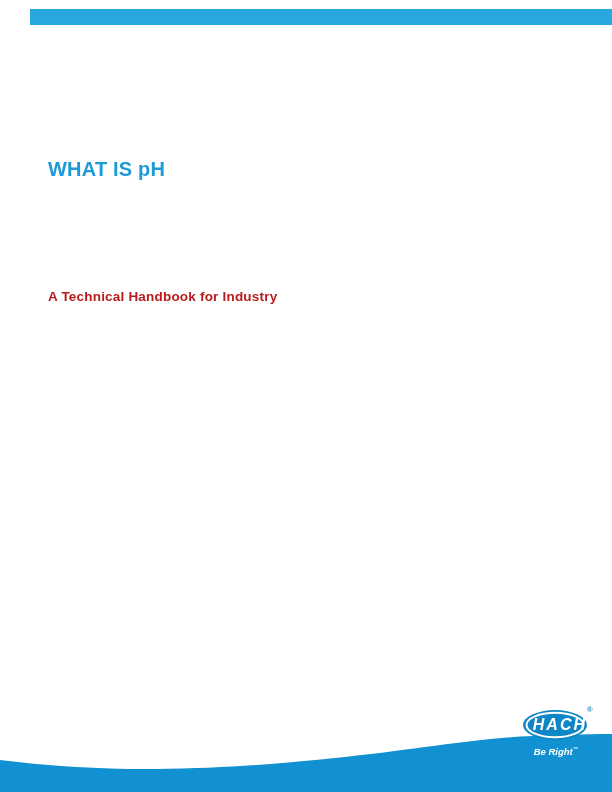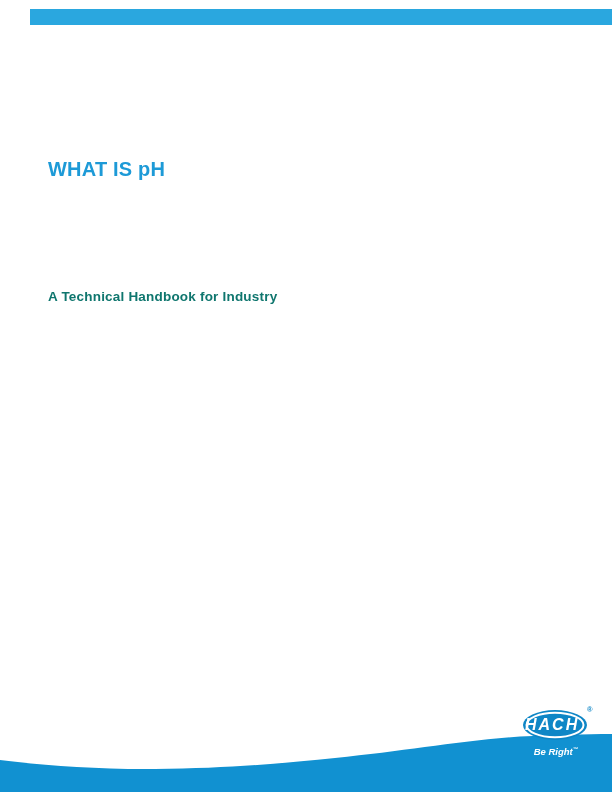--- a/index.html
+++ b/index.html
@@ -30,36 +30,36 @@
     color: #1D9AD7;
     letter-spacing: 0.2px;
     white-space: nowrap;
   }
   .cover-subtitle {
     position: absolute;
     left: 48px; top: 289px;
     font-size: 13.5px;
     font-weight: bold;
     line-height: 15px;
-    color: #0f766e;
+    color: #b91c1c;
     letter-spacing: 0.2px;
     white-space: nowrap;
   }
   .footer-wave-svg {
     position: absolute;
     left: 0; top: 700px;
     width: 612px; height: 92px;
     display: block;
   }
   .logo-text {
     position: absolute;
     left: 523px; top: 717px;
     width: 64px; height: 16px;
     line-height: 16px;
-    text-align: left;
+    text-align: right;
     font-size: 16px;
     font-weight: bold;
     font-style: italic;
     letter-spacing: 2px;
     text-indent: 2px;
     color: #ffffff;
     white-space: nowrap;
   }
   .registered-mark {
     position: absolute;

